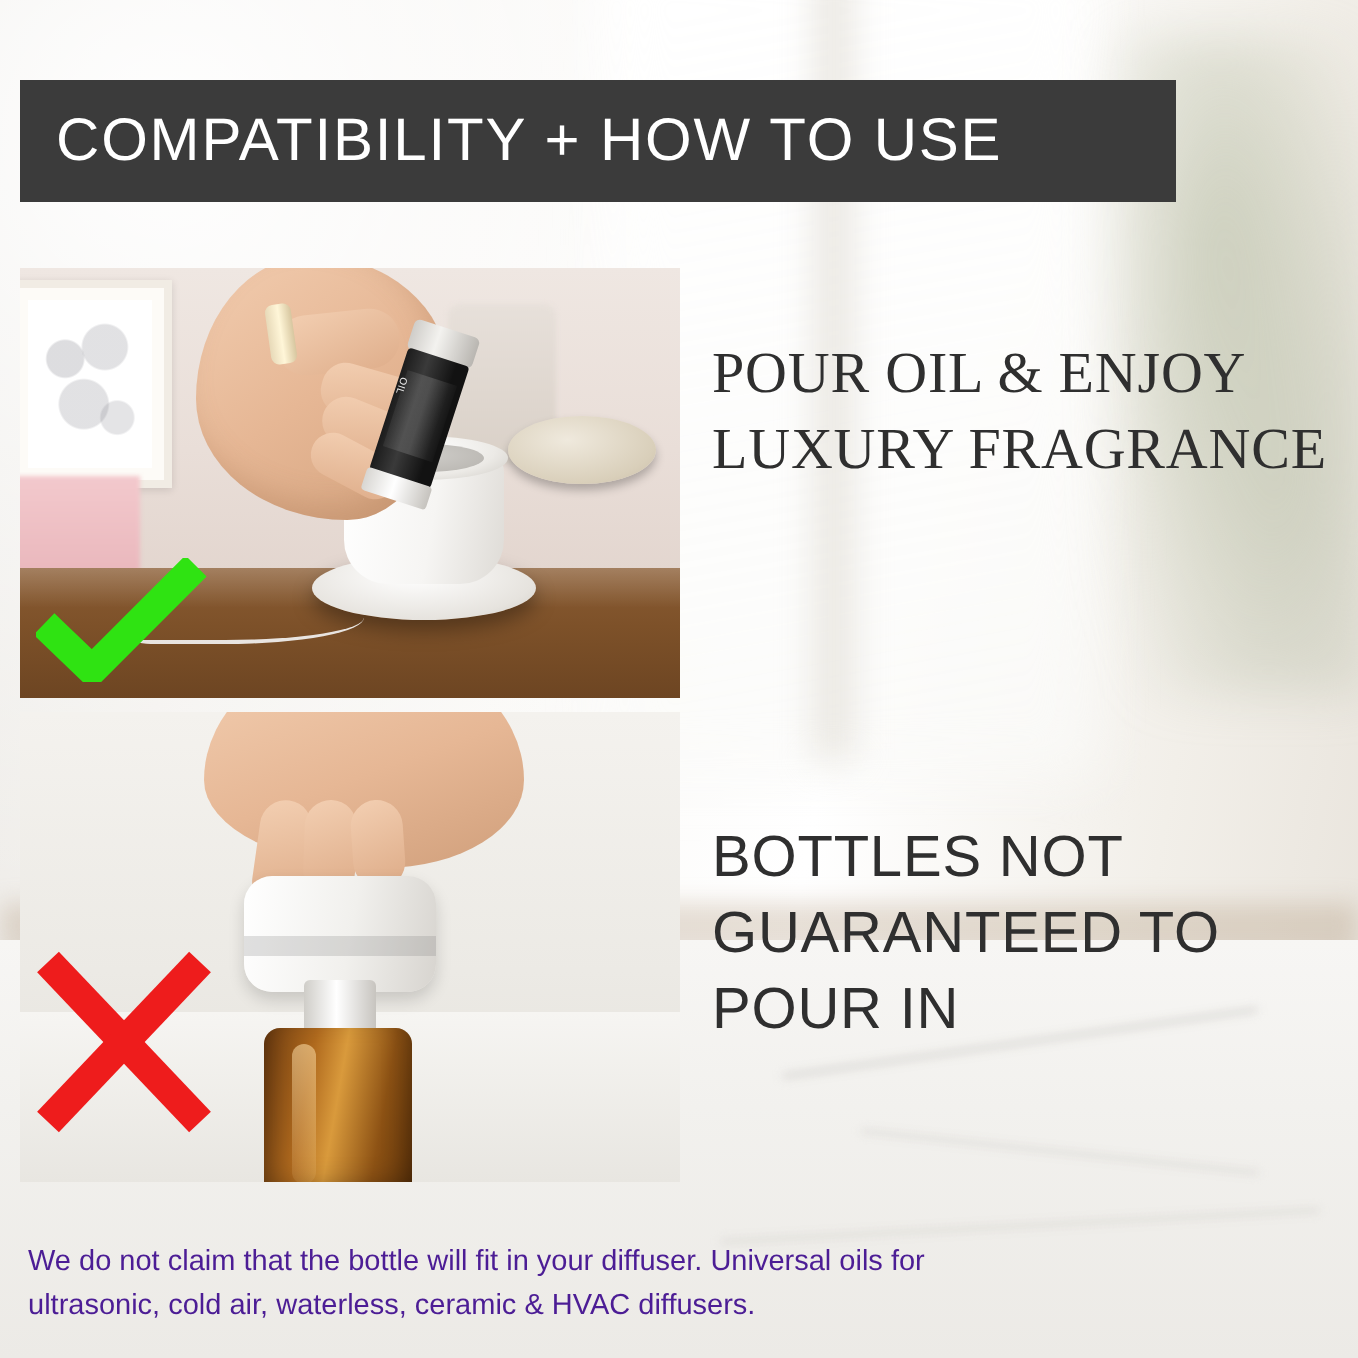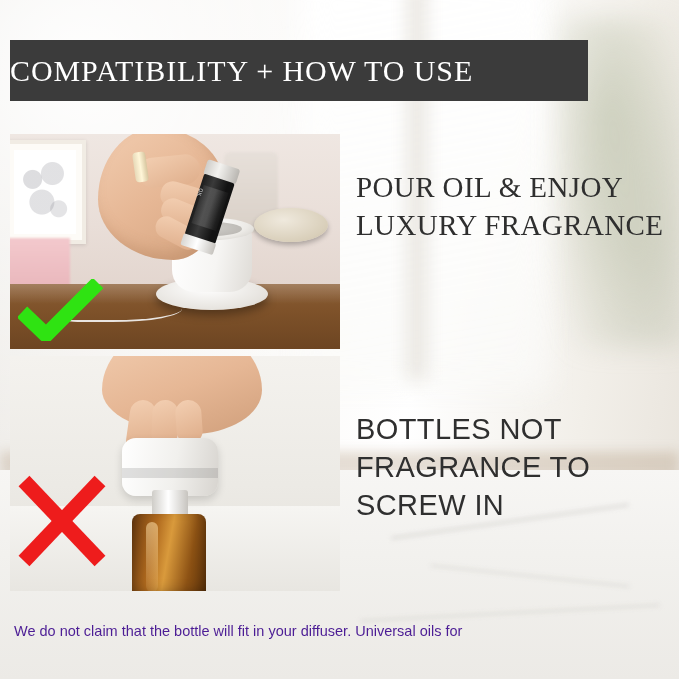--- a/index.html
+++ b/index.html
@@ -84,23 +84,24 @@
     left: 10px;
     top: 40px;
     width: 578px;
     height: 61px;
     background: #3b3b3b;
     display: flex;
     align-items: center;
   }
   .title-text {
     color: #ffffff;
-    font-family: Liberation Serif, serif;
+    font-family: Liberation Sans, sans-serif;
     font-size: 30px;
     letter-spacing: 0.9px;
+    padding-left: 18px;
     white-space: nowrap;
   }
 
   
   .photo {
     position: absolute;
     overflow: hidden;
   }
   .photo-top {
     left: 10px;
@@ -425,19 +426,20 @@
     <div class="b-neck"></div>
     <div class="b-amber"></div>
     <div class="b-amber-hl"></div>
     <svg class="x-mark" viewBox="0 0 92 92">
       <path d="M8 6 L84 86" fill="none" stroke="#ee1c1c" stroke-width="15" stroke-linecap="butt"></path>
       <path d="M84 6 L8 86" fill="none" stroke="#ee1c1c" stroke-width="15" stroke-linecap="butt"></path>
     </svg>
   </div>
 
   <div class="headline headline-top">POUR OIL &amp; ENJOY LUXURY FRAGRANCE</div>
-  <div class="headline headline-bottom">BOTTLES NOT FRAGRANCE TO SCREW IN</div>
+  <div class="headline headline-bottom">BOTTLES NOT GUARANTEED TO POUR IN</div>
 
   <div class="footer">
     <div>We do not claim that the bottle will fit in your diffuser. Universal oils for</div>
+    <div>ultrasonic, cold air, waterless, ceramic &amp; HVAC diffusers.</div>
   </div>
 
 </div>
 
 </body></html>

